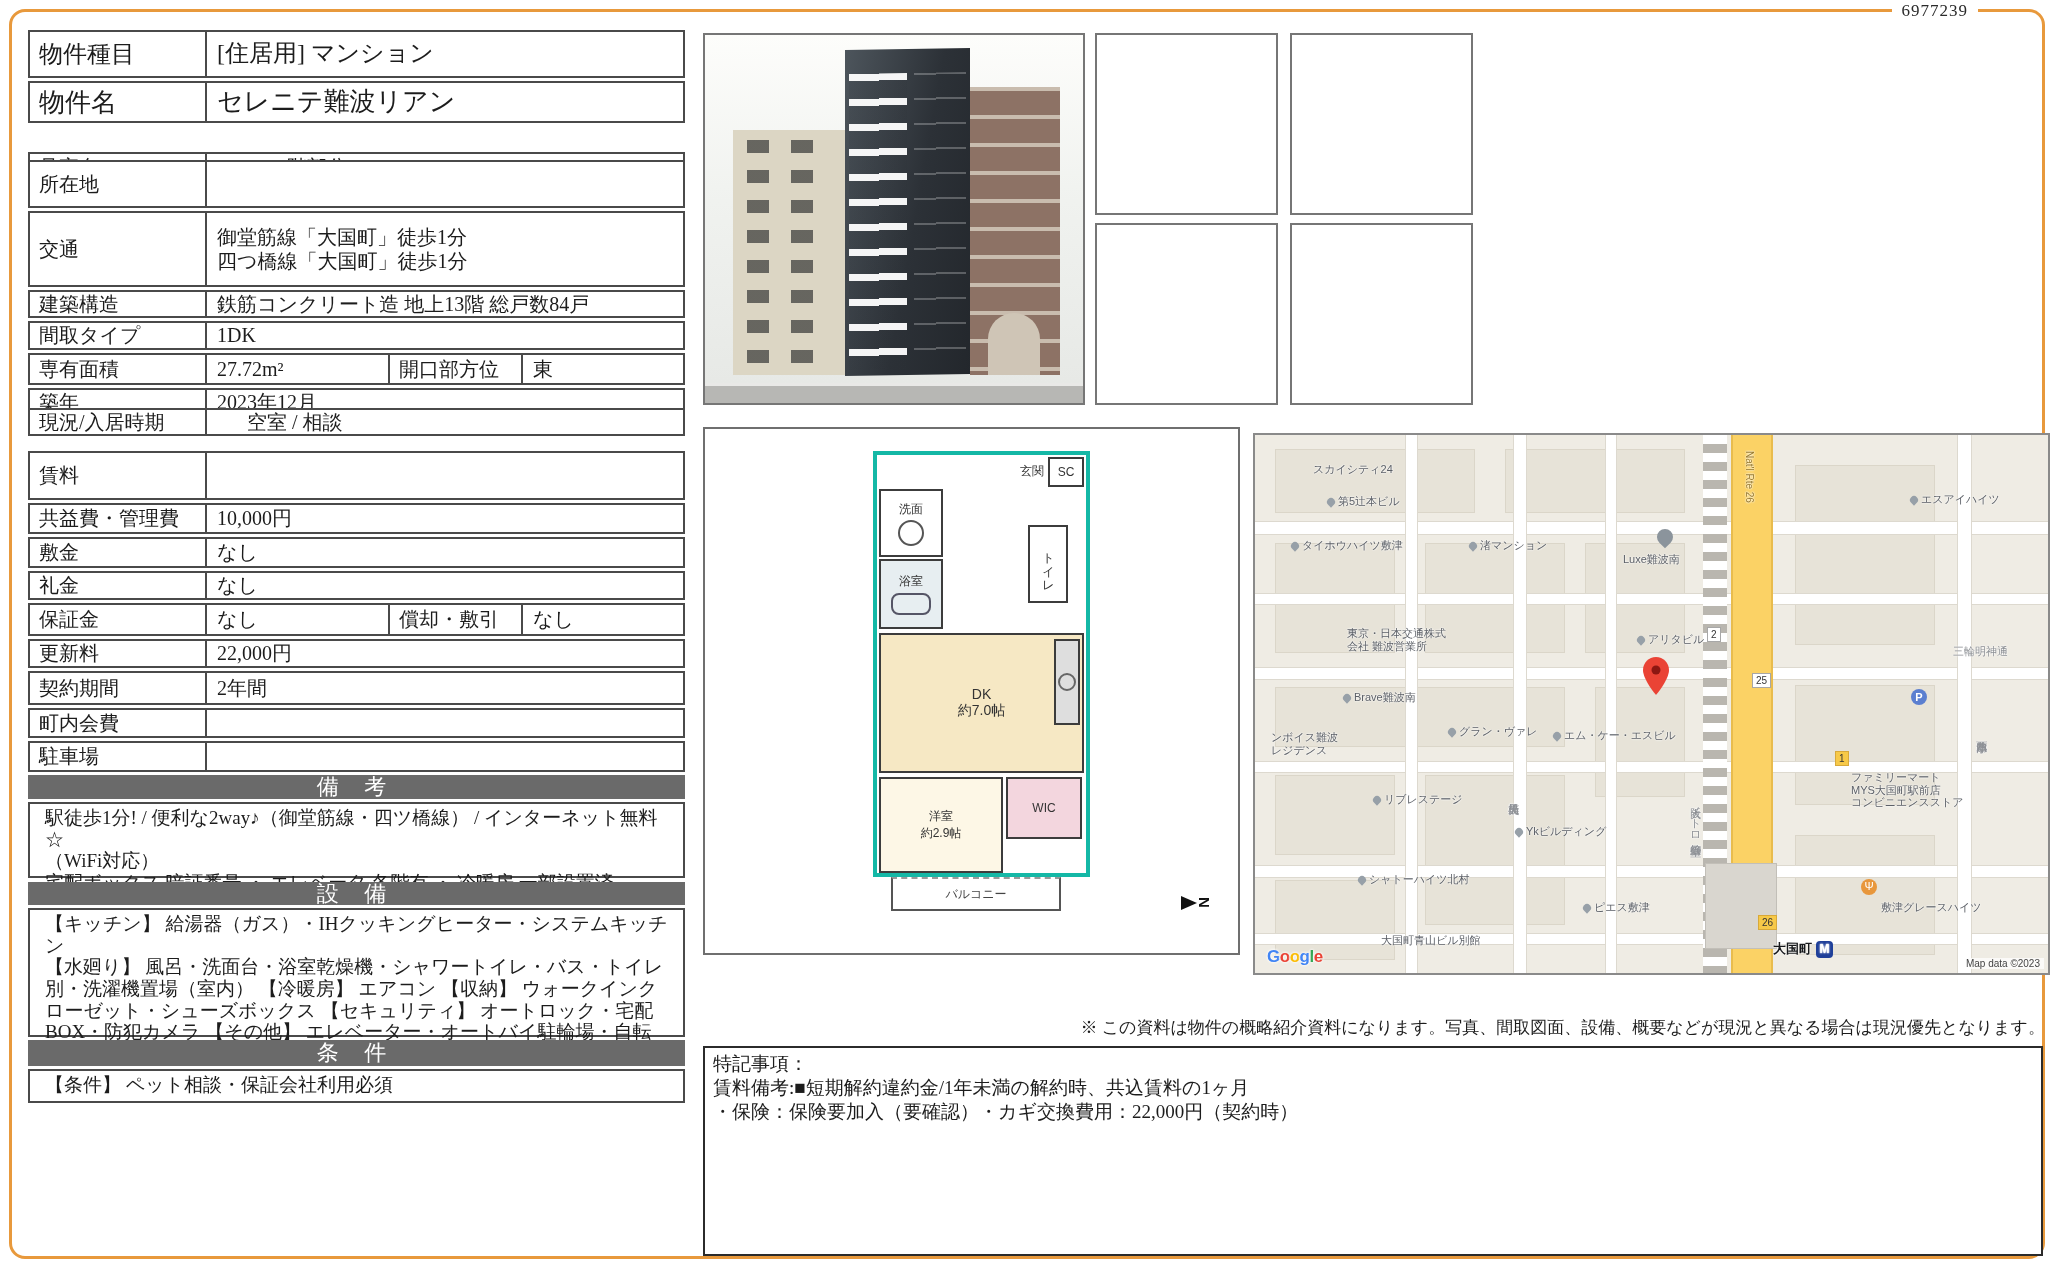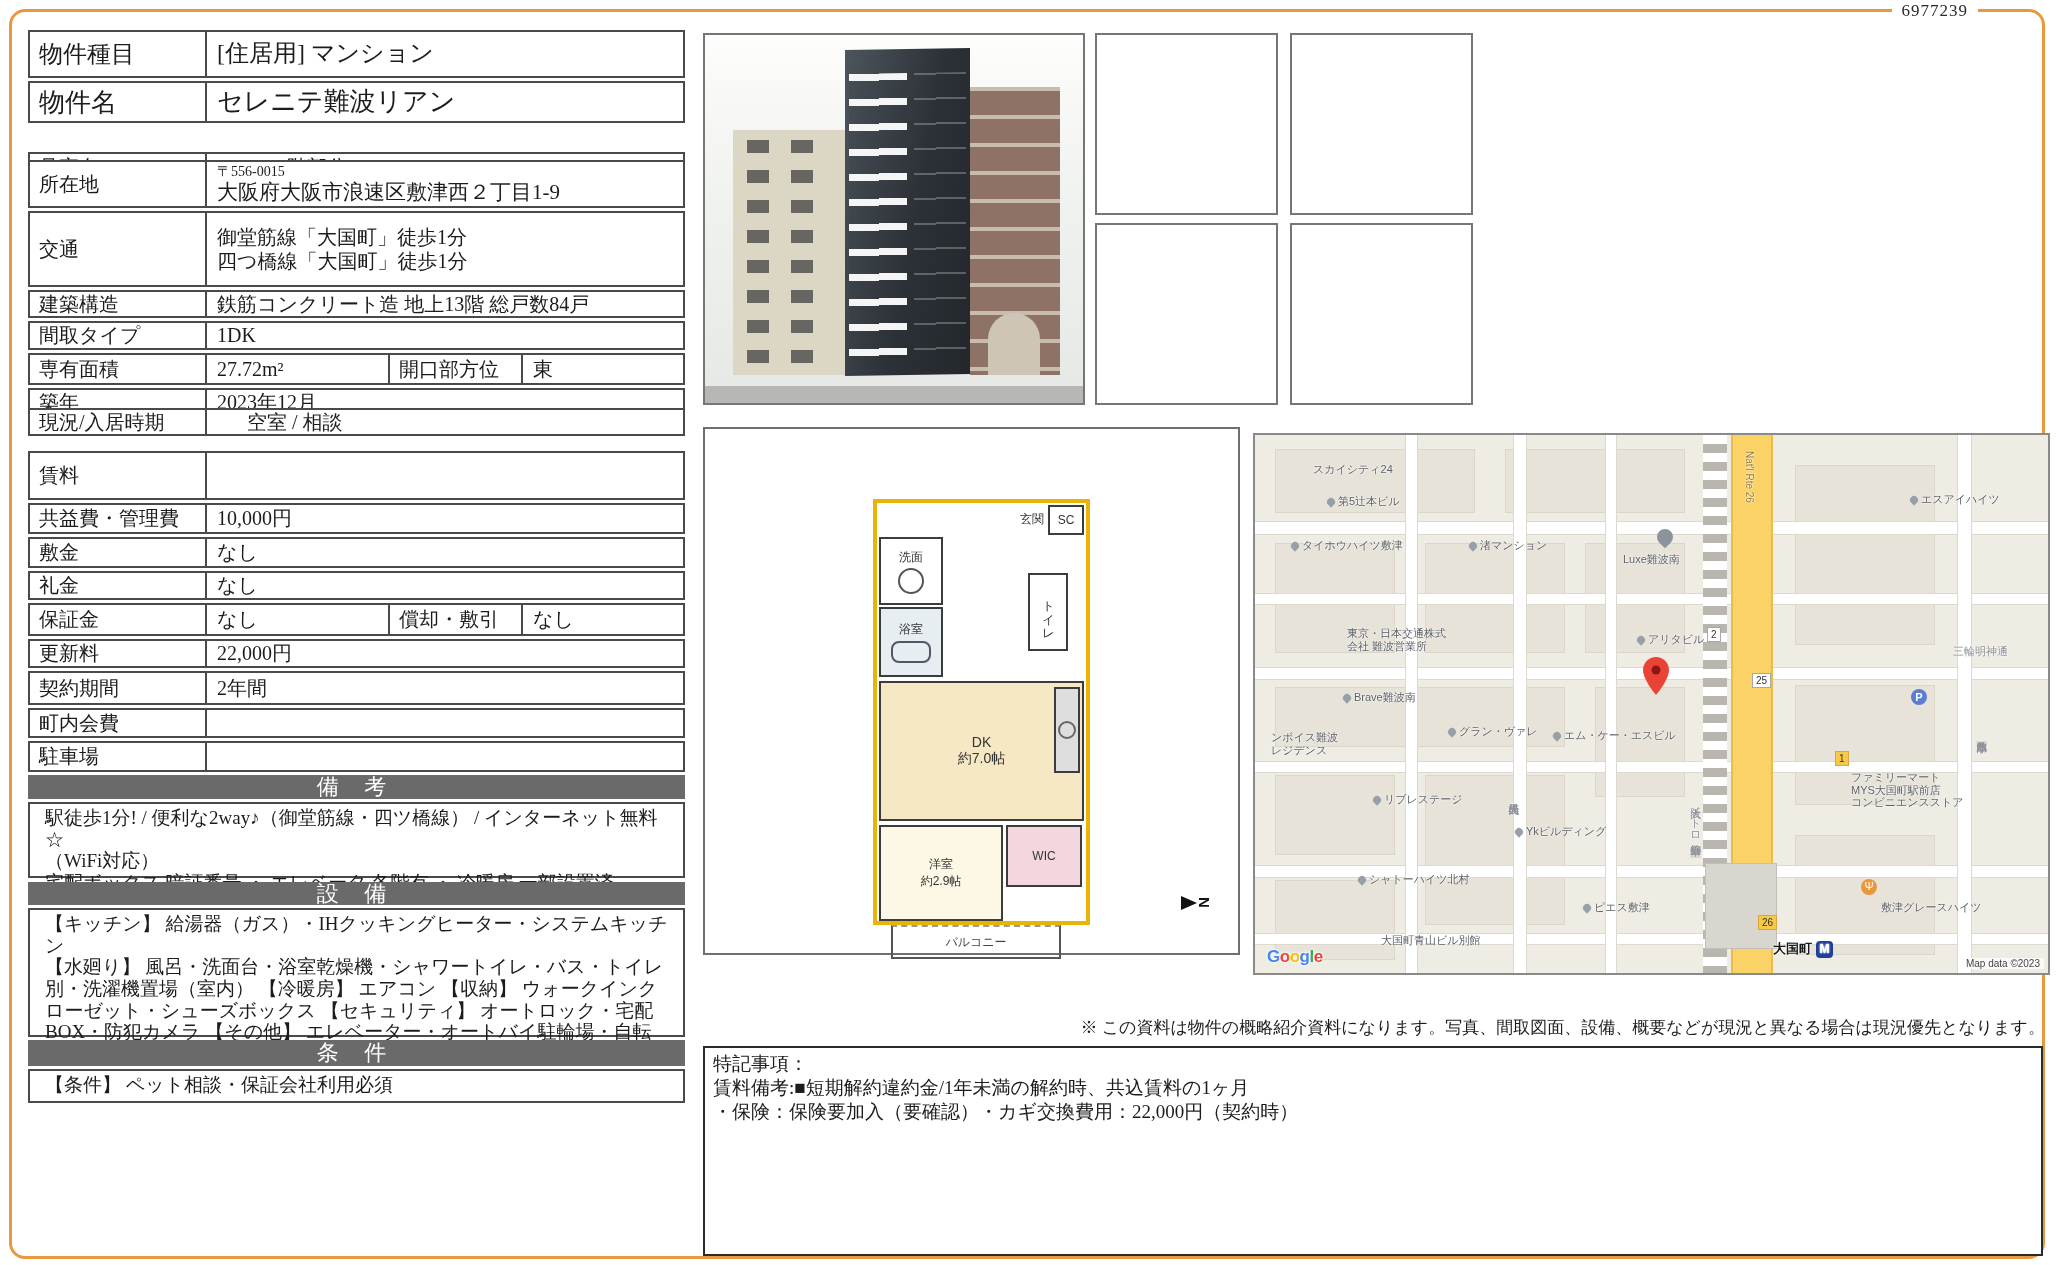--- a/index.html
+++ b/index.html
@@ -53,21 +53,21 @@
                background-image:repeating-linear-gradient(180deg,#c9bcae 0 4px, transparent 4px 28px); }
   .arch { position:absolute; left:18px; bottom:0; width:52px; height:62px; background:#cfc5b6;
           border-radius:26px 26px 0 0; }
   .street { position:absolute; left:0; right:0; bottom:0; height:20px; background:#b7b7b4;
             border-top:3px solid #e9e9e7; }
 
   
   .fp-box { position:absolute; left:703px; top:427px; width:537px; height:528px;
             border:2px solid #6f6f6f; background:#fff; z-index:2; }
   .fp { position:absolute; left:168px; top:22px; width:217px; height:426px;
-        border:4px solid #eab308; background:#fff;margin-top:48px; }
+        border:4px solid #14b8a6; background:#fff; }
   .fp-cell { position:absolute; border:2px solid #3c3c3c; display:flex; align-items:center;
              justify-content:center; font-size:12px; color:#333; font-family:"Liberation Sans",sans-serif; }
   .fp-label { position:absolute; font-size:12px; color:#333; font-family:"Liberation Sans",sans-serif; }
   .washer { position:absolute; width:26px; height:26px; border:2px solid #555; border-radius:50%; }
   .tub { position:absolute; width:40px; height:22px; border:2px solid #556; border-radius:8px; }
   .sink { position:absolute; width:18px; height:18px; border:2px solid #666; border-radius:50%; }
   .fp-balcony { position:absolute; left:14px; bottom:-38px; width:170px; height:34px;
                 border:2px solid #555; border-top:2px dashed #999; display:flex; align-items:center;
                 justify-content:center; font-size:12px; color:#444; font-family:"Liberation Sans",sans-serif; }
   .north { position:absolute; right:28px; bottom:42px; display:flex; align-items:center; gap:2px; }
@@ -138,21 +138,20 @@
       <div class="trow row-name" style="top: 81px; height: 42px;">
         <div class="tlabel">物件名</div>
         <div class="tvalue">セレニテ難波リアン</div>
       </div>
       <div class="trow row-plain" style="top: 126px; height: 31px; margin-top: 26px;">
         <div class="tlabel">号室名</div>
         <div class="tvalue">0403（4階部分）</div>
       </div>
       <div class="trow row-addr" style="top: 160px; height: 48px;">
         <div class="tlabel">所在地</div>
-        <div class="tvalue"><div class="addr-wrap"><div class="addr-sub">〒556-0015</div><div class="addr-main">大阪府大阪市浪速区敷津西２丁目1-9</div></div></div>
       </div>
       <div class="trow row-plain" style="top: 211px; height: 76px;">
         <div class="tlabel">交通</div>
         <div class="tvalue">御堂筋線「大国町」徒歩1分
 四つ橋線「大国町」徒歩1分</div>
       </div>
       <div class="trow row-plain" style="top: 290px; height: 28px;">
         <div class="tlabel">建築構造</div>
         <div class="tvalue">鉄筋コンクリート造 地上13階 総戸数84戸</div>
       </div>

